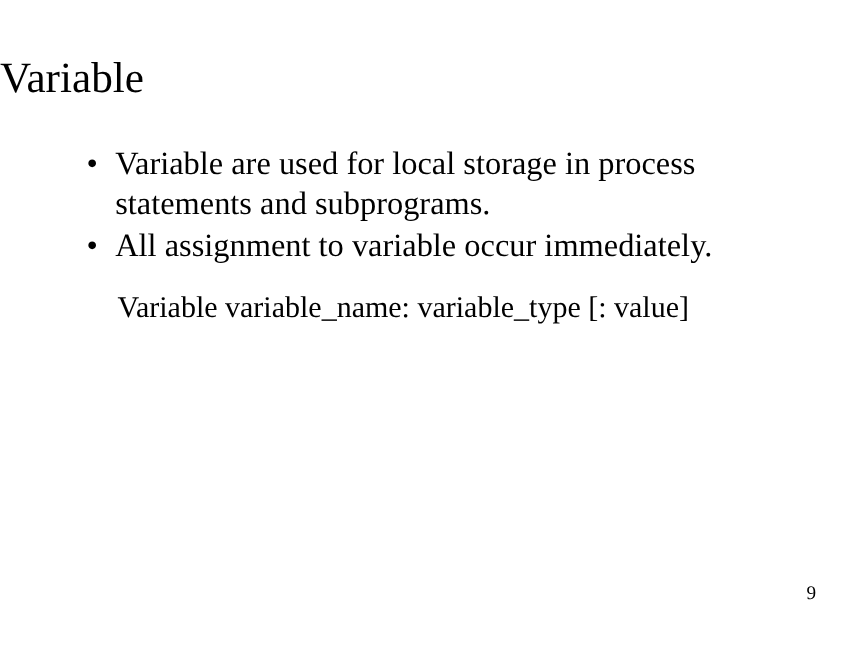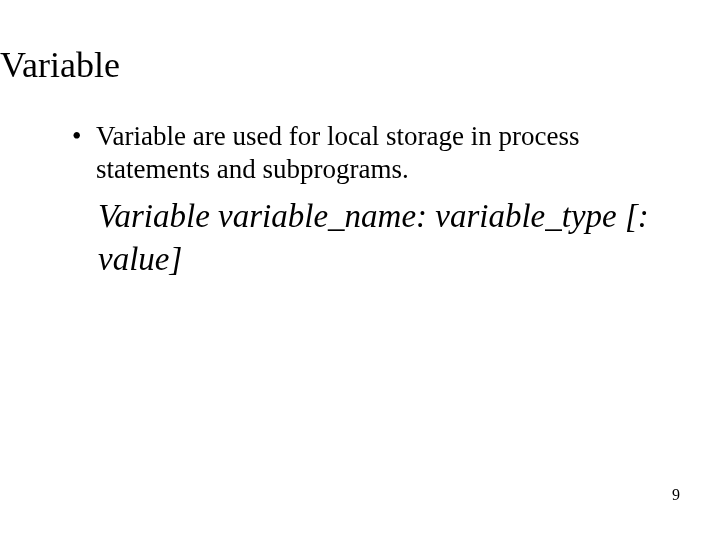--- a/index.html
+++ b/index.html
@@ -39,40 +39,40 @@
   }
   ul.bullets > li::before {
     content: "•";
     position: absolute;
     left: 4px;
     top: 0;
     font-size: 27px;
     line-height: 1.22;
   }
   .code-line {
-    font-size: 33px;
+    font-size: 25px;
     padding-left: 30px;
-    margin-top: 9px;
+    margin-top: 20px;
     line-height: 1.3;
-    font-style: italic;
   }
   .page-number {
     position: absolute;
     right: 40px;
     bottom: 36px;
     font-size: 16px;
   }
 </style>
 </head>
 <body>
 
 <div class="slide">
   <h1 class="title">Variable</h1>
 
   <div class="body">
     <ul class="bullets">
       <li>Variable are used for local storage in process statements and subprograms.</li>
+      <li>All assignment to variable occur immediately.</li>
     </ul>
     <div class="code-line">Variable variable_name: variable_type [: value]</div>
   </div>
 
   <div class="page-number">9</div>
 </div>
 
 </body></html>

